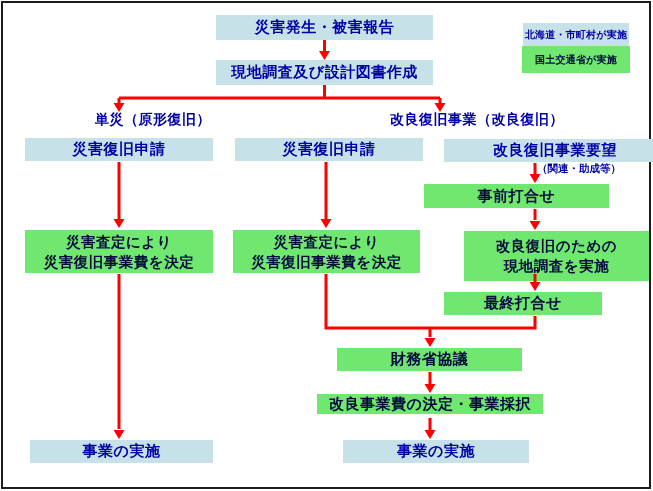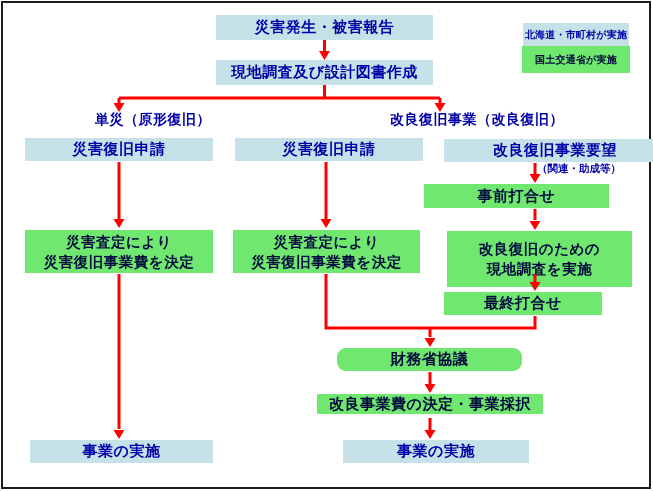--- a/index.html
+++ b/index.html
@@ -71,30 +71,30 @@
   <div class="flow-label" style="left:95px;top:111px;">単災（原形復旧）</div>
   <div class="flow-label" style="left:390px;top:111px;">改良復旧事業（改良復旧）</div>
 
   <div class="node blue" style="left:25px;top:138px;width:188px;height:23px;">災害復旧申請</div>
   <div class="node blue" style="left:235px;top:138px;width:188px;height:23px;">災害復旧申請</div>
   <div class="node blue" style="left:444px;top:139px;width:222px;height:23px;">改良復旧事業要望</div>
 
   <div class="note" style="left:537px;top:162px;">（関連・助成等）</div>
 
   <div class="node green" style="left:424px;top:184px;width:185px;height:24px;">事前打合せ</div>
-  <div class="node green ml" style="left:447px;top:231px;width:185px;height:56px;">改良復旧のための
+  <div class="node green ml" style="left:464px;top:231px;width:185px;height:50px;">改良復旧のための
 現地調査を実施</div>
   <div class="node green" style="left:444px;top:292px;width:158px;height:23px;">最終打合せ</div>
 
   <div class="node green ml" style="left:25px;top:230px;width:188px;height:43px;">災害査定により
 災害復旧事業費を決定</div>
   <div class="node green ml" style="left:233px;top:230px;width:187px;height:43px;">災害査定により
 災害復旧事業費を決定</div>
 
-  <div class="node green" style="left:337px;top:348px;width:185px;height:23px;border-radius:9px;">財務省協議</div>
+  <div class="node green" style="left:337px;top:348px;width:185px;height:23px;">財務省協議</div>
   <div class="node green" style="left:317px;top:394px;width:226px;height:20px;">改良事業費の決定・事業採択</div>
 
   <div class="node blue" style="left:30px;top:440px;width:183px;height:23px;">事業の実施</div>
   <div class="node blue" style="left:343px;top:440px;width:186px;height:23px;">事業の実施</div>
 
   <svg class="arrows" width="653" height="491" viewBox="0 0 653 491">
     <g stroke="#ff0000" stroke-width="3" fill="none">
 
       <path d="M324.5 40 V51"></path>
 

